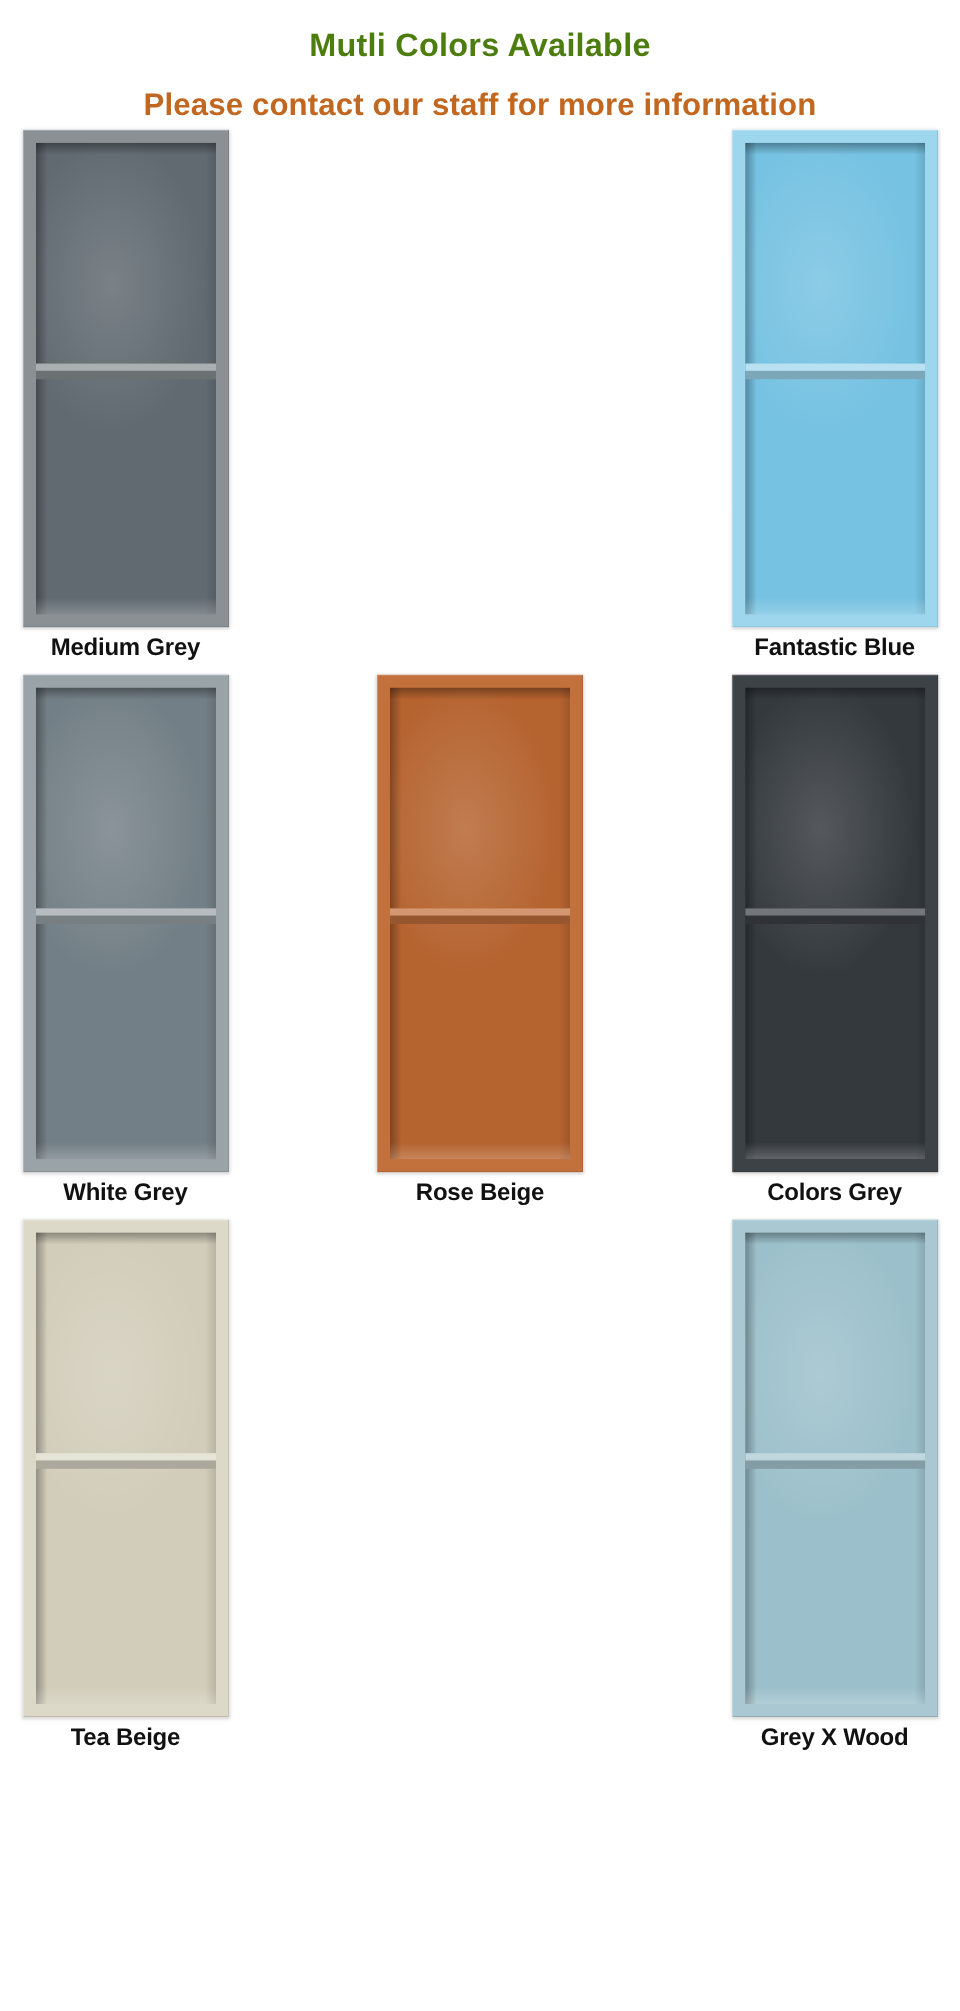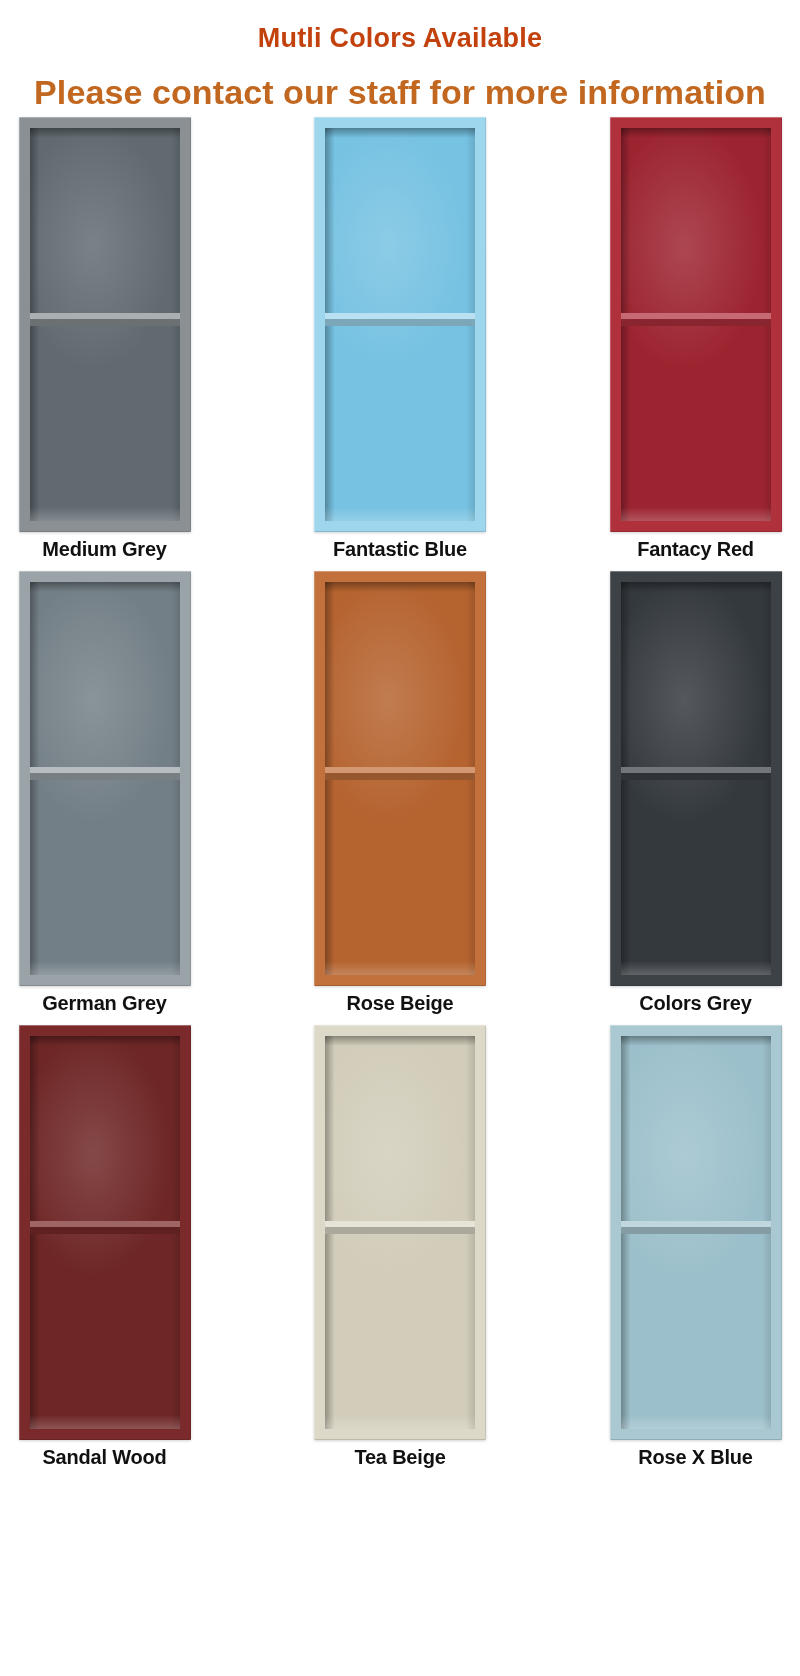--- a/index.html
+++ b/index.html
@@ -14,31 +14,31 @@
     overflow: hidden;
     position: relative;
   }
 
   
   .header {
     text-align: center;
     padding-top: 22px;
   }
   .title {
-    color: #c2410c;
+    color: #4d7c0f;
     font-weight: bold;
     font-size: 27px;
     letter-spacing: 0.2px;
     margin: 0 0 18px 0;
     line-height: 1.2;
   }
   .subtitle {
     color: #c2671f;
     font-weight: bold;
-    font-size: 34px;
+    font-size: 26px;
     letter-spacing: 0.1px;
     margin: 0;
     line-height: 1.2;
   }
 
   
   .grid {
     margin-top: 4px;
     display: flex;
     flex-direction: column;
@@ -233,41 +233,20 @@
               <div class="bevel-b"></div>
               <div class="shelf" style="top: 47%; background: rgb(158, 214, 238);">
                 <div class="shelf-top"></div>
                 <div class="shelf-edge"></div>
               </div>
             </div>
           </div>
         </div>
         <div class="swatch-label">Fantastic Blue</div>
       </div>
-      <div class="cell">
-        <div class="niche-wrap">
-          <div class="niche">
-            <div class="frame" style="background: rgb(176, 48, 60);"></div>
-            <div class="frame-hl"></div>
-            <div class="cavity" style="inset: 11px;">
-              <div class="back" style="background: rgb(156, 36, 48);"></div>
-              <div class="sheen"></div>
-              <div class="bevel-t"></div>
-              <div class="bevel-l"></div>
-              <div class="bevel-r"></div>
-              <div class="bevel-b"></div>
-              <div class="shelf" style="top: 47%; background: rgb(176, 48, 60);">
-                <div class="shelf-top"></div>
-                <div class="shelf-edge"></div>
-              </div>
-            </div>
-          </div>
-        </div>
-        <div class="swatch-label">Fantacy Red</div>
-      </div>
     </div>
     <div class="row">
       <div class="cell">
         <div class="niche-wrap">
           <div class="niche">
             <div class="frame" style="background: rgb(154, 163, 168);"></div>
             <div class="frame-hl"></div>
             <div class="cavity" style="inset: 11px;">
               <div class="back" style="background: rgb(115, 127, 134);"></div>
               <div class="sheen"></div>
@@ -275,21 +254,21 @@
               <div class="bevel-l"></div>
               <div class="bevel-r"></div>
               <div class="bevel-b"></div>
               <div class="shelf" style="top: 47%; background: rgb(154, 163, 168);">
                 <div class="shelf-top"></div>
                 <div class="shelf-edge"></div>
               </div>
             </div>
           </div>
         </div>
-        <div class="swatch-label">German Grey</div>
+        <div class="swatch-label">White Grey</div>
       </div>
       <div class="cell">
         <div class="niche-wrap">
           <div class="niche">
             <div class="frame" style="background: rgb(194, 112, 60);"></div>
             <div class="frame-hl"></div>
             <div class="cavity" style="inset: 11px;">
               <div class="back" style="background: rgb(181, 99, 47);"></div>
               <div class="sheen"></div>
               <div class="bevel-t"></div>
@@ -323,41 +302,20 @@
               </div>
             </div>
           </div>
         </div>
         <div class="swatch-label">Colors Grey</div>
       </div>
     </div>
     <div class="row">
       <div class="cell">
         <div class="niche-wrap">
-          <div class="niche woodgrain">
-            <div class="frame" style="background: rgb(122, 42, 42);"></div>
-            <div class="frame-hl"></div>
-            <div class="cavity" style="inset: 11px;">
-              <div class="back" style="background: rgb(110, 38, 38);"></div>
-              <div class="sheen"></div>
-              <div class="bevel-t"></div>
-              <div class="bevel-l"></div>
-              <div class="bevel-r"></div>
-              <div class="bevel-b"></div>
-              <div class="shelf" style="top: 47%; background: rgb(122, 42, 42);">
-                <div class="shelf-top"></div>
-                <div class="shelf-edge"></div>
-              </div>
-            </div>
-          </div>
-        </div>
-        <div class="swatch-label">Sandal Wood</div>
-      </div>
-      <div class="cell">
-        <div class="niche-wrap">
           <div class="niche">
             <div class="frame" style="background: rgb(221, 217, 200);"></div>
             <div class="frame-hl"></div>
             <div class="cavity" style="inset: 11px;">
               <div class="back" style="background: rgb(210, 205, 186);"></div>
               <div class="sheen"></div>
               <div class="bevel-t"></div>
               <div class="bevel-l"></div>
               <div class="bevel-r"></div>
               <div class="bevel-b"></div>
@@ -382,16 +340,16 @@
               <div class="bevel-l"></div>
               <div class="bevel-r"></div>
               <div class="bevel-b"></div>
               <div class="shelf" style="top: 47%; background: rgb(169, 200, 210);">
                 <div class="shelf-top"></div>
                 <div class="shelf-edge"></div>
               </div>
             </div>
           </div>
         </div>
-        <div class="swatch-label">Rose X Blue</div>
+        <div class="swatch-label">Grey X Wood</div>
       </div>
     </div>
   </div>
 
 </body></html>

